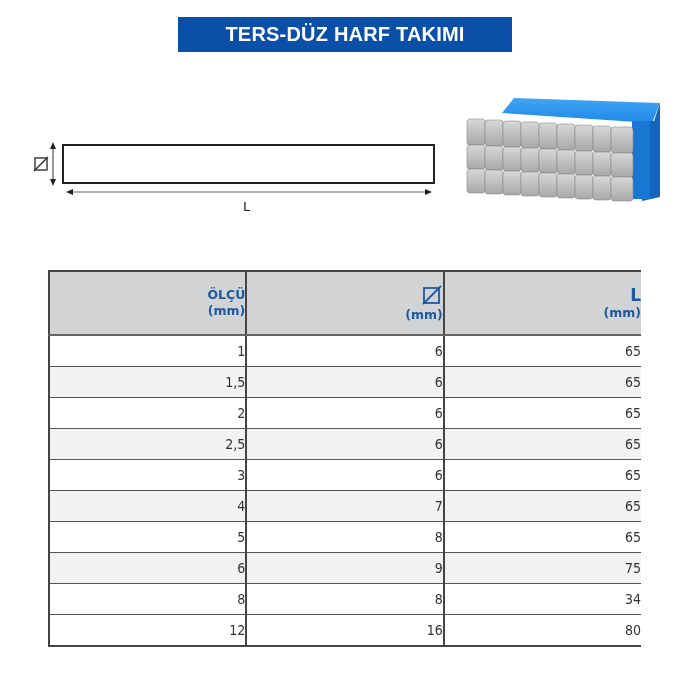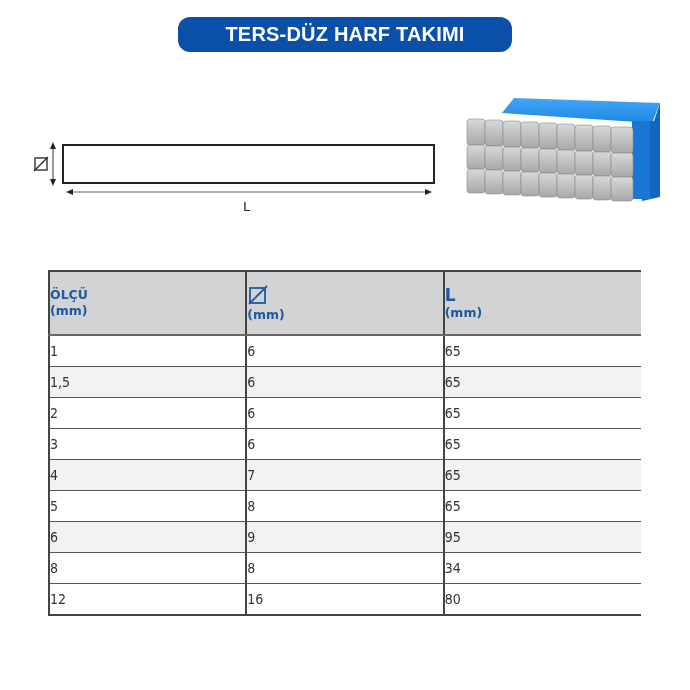--- a/index.html
+++ b/index.html
@@ -3,42 +3,42 @@
   <meta charset="utf-8">
   <style>
     html, body { margin: 0; padding: 0; }
     body {
       width: 690px; height: 690px; position: relative; overflow: hidden;
       background: #ffffff;
       font-family: "Liberation Sans", sans-serif;
     }
     .title-bar {
       position: absolute; left: 178px; top: 17px; width: 334px; height: 35px;
-      background: #0a4fa8; border-radius: 12px;
+      background: #0a4fa8; border-radius: 0;
       color: #ffffff; font-weight: bold; font-size: 20px;
       display: flex; align-items: center; justify-content: center;
       letter-spacing: 0.2px;
     }
     .diagram { position: absolute; left: 0; top: 0; width: 460px; height: 230px; }
     .diagram svg { position: absolute; left: 0; top: 0; }
     .diagram-l-label {
       position: absolute; left: 243px; top: 199px; font-size: 13px; color: #222;
       font-family: "DejaVu Sans", sans-serif;
     }
     .product-image { position: absolute; left: 462px; top: 95px; width: 200px; height: 110px; }
 
     .spec-table {
       position: absolute; left: 48px; top: 270px; width: 593px;
       border-collapse: collapse; table-layout: fixed;
     }
     .spec-table th, .spec-table td {
       border-left: 2px solid #444;
       border-top: 1.5px solid #555;
       border-bottom: 1.5px solid #555;
-      text-align: left; padding: 0;
+      text-align: right; padding: 0;
     }
     .spec-table th {
       background: #d1d3d4; height: 62px;
       color: #1d5aa3; font-weight: bold; font-size: 12.5px; line-height: 16px;
       border-top: 2.5px solid #444; border-bottom: 2.5px solid #666;
       font-family: "DejaVu Sans", sans-serif;
     }
     .spec-table th .big { font-size: 17px; display: block; line-height: 19px; }
     .spec-table th .ico { display: block; height: 22px; margin-bottom: 1px; }
     .spec-table td {
@@ -162,39 +162,44 @@
     <tr class="alt">
       <td>1,5</td>
       <td>6</td>
       <td>65</td>
     </tr>
     <tr>
       <td>2</td>
       <td>6</td>
       <td>65</td>
     </tr>
+    <tr class="alt">
+      <td>2,5</td>
+      <td>6</td>
+      <td>65</td>
+    </tr>
     <tr>
       <td>3</td>
       <td>6</td>
       <td>65</td>
     </tr>
     <tr class="alt">
       <td>4</td>
       <td>7</td>
       <td>65</td>
     </tr>
     <tr>
       <td>5</td>
       <td>8</td>
       <td>65</td>
     </tr>
     <tr class="alt">
       <td>6</td>
       <td>9</td>
-      <td>95</td>
+      <td>75</td>
     </tr>
     <tr>
       <td>8</td>
       <td>8</td>
       <td>34</td>
     </tr>
     <tr>
       <td>12</td>
       <td>16</td>
       <td>80</td>

